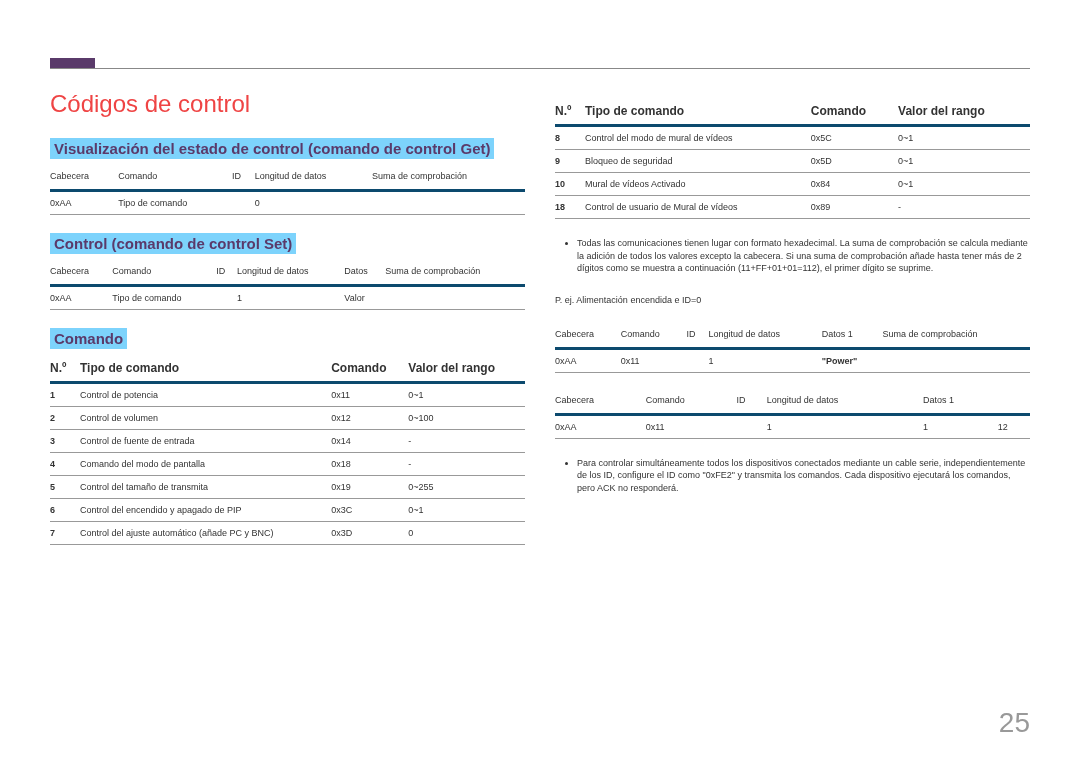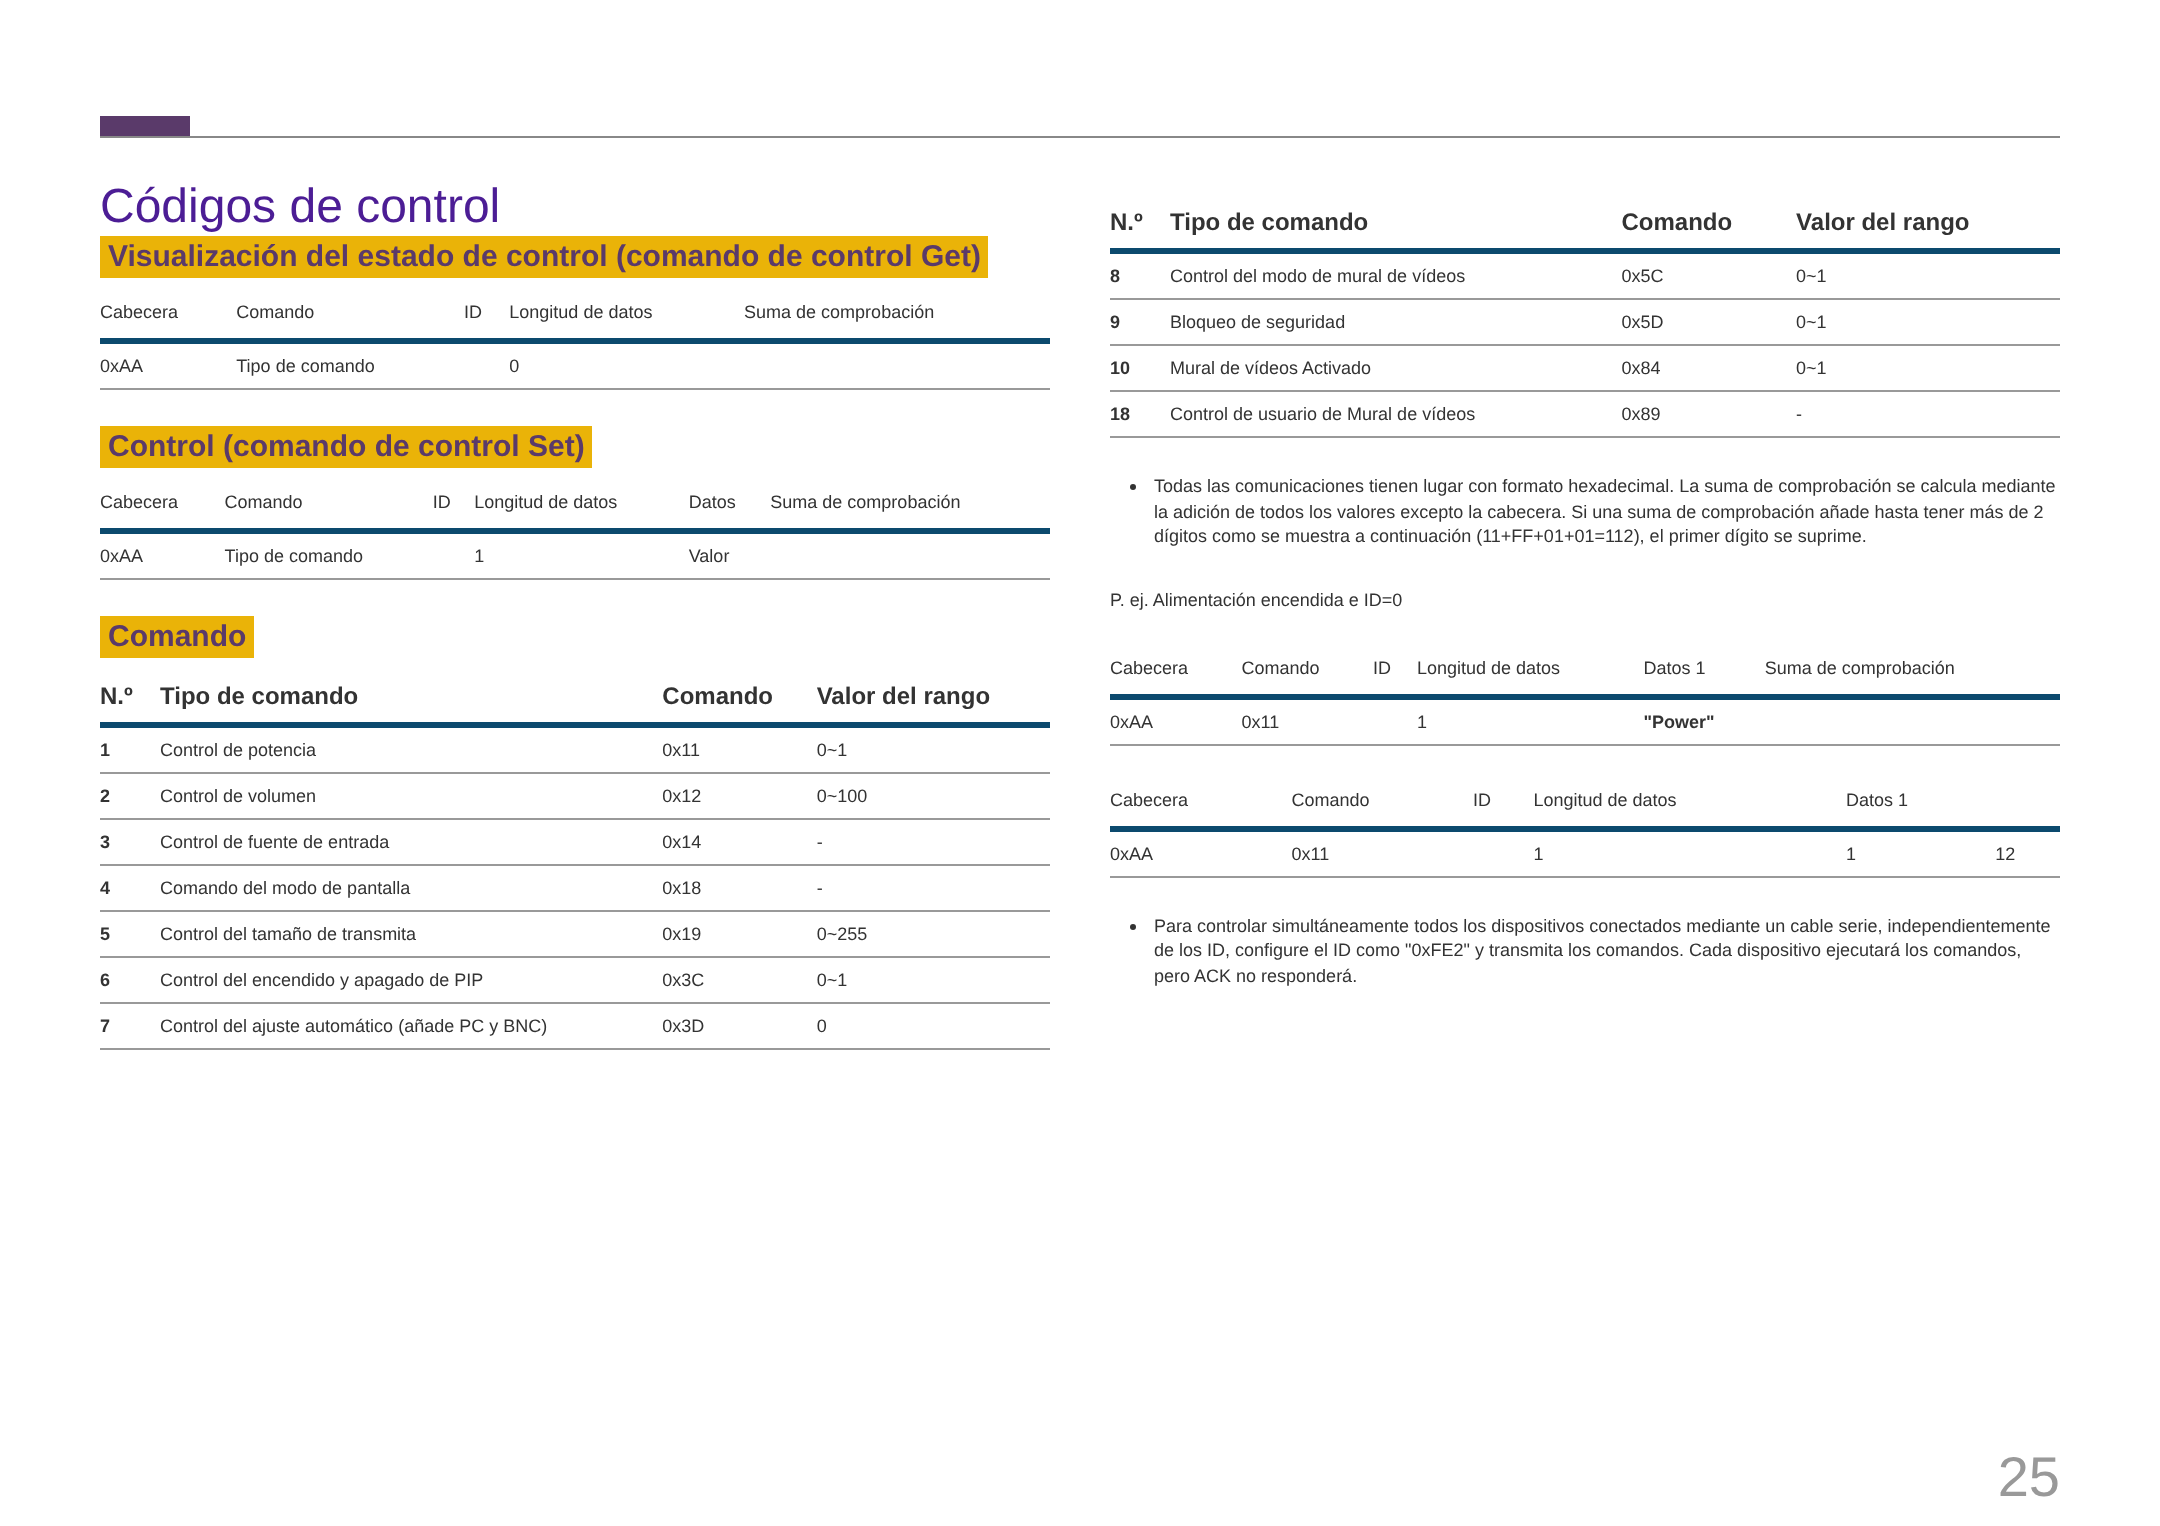--- a/index.html
+++ b/index.html
@@ -2,23 +2,23 @@
 <html><head>
   <meta charset="utf-8">
   <style>
     * { box-sizing: border-box; margin: 0; padding: 0; }
     body { font-family: Arial, sans-serif; background: #fff; width: 1080px; height: 763px; position: relative; color: #333; }
     .page { padding: 40px 50px; display: flex; gap: 30px; }
     .left-col { flex: 1; }
     .right-col { flex: 1; }
     .top-bar { position: absolute; top: 58px; left: 50px; width: 45px; height: 10px; background: #5a3a6a; }
     .top-line { position: absolute; top: 68px; left: 50px; right: 50px; height: 1px; background: #888; }
-    .page-number { position: absolute; bottom: 8px; right: 50px; font-size: 28px; color: #999; }
-    h1 { font-size: 24px; font-weight: 500; color: #4c1d95; margin-top: 50px; }
-    h2 { font-size: 15px; font-weight: bold; color: #5a3a6a; background: #eab308; display: inline-block; padding: 2px 4px; margin-bottom: 8px; text-align: right; }
+    .page-number { position: absolute; bottom: 24px; right: 50px; font-size: 28px; color: #999; }
+    h1 { font-size: 24px; font-weight: 500; color: #ef4444; margin-top: 50px; margin-bottom: 20px; }
+    h2 { font-size: 15px; font-weight: bold; color: #5a3a6a; background: #7dd3fc; display: inline-block; padding: 2px 4px; margin-bottom: 8px; text-align: right; }
     table { width: 100%; border-collapse: collapse; font-size: 9px; margin-bottom: 18px; }
     th { text-align: left; font-weight: normal; padding: 4px 6px 8px 0; border-bottom: 3px solid #0c4a6e; vertical-align: top; }
     td { padding: 6px 6px 6px 0; border-bottom: 1px solid #999; vertical-align: top; }
     .cmd-header th { font-size: 12px; font-weight: bold; padding-bottom: 6px; }
     .cmd-header th.nro { width: 30px; }
     .cmd-table td.nro { font-weight: bold; }
     .bullet-list { font-size: 9px; line-height: 1.4; margin: 8px 0 8px 12px; }
     .bullet-list li { list-style: disc; margin-left: 10px; margin-bottom: 4px; }
     .note { font-size: 9px; margin: 20px 0; }
     .power { font-weight: bold; }

